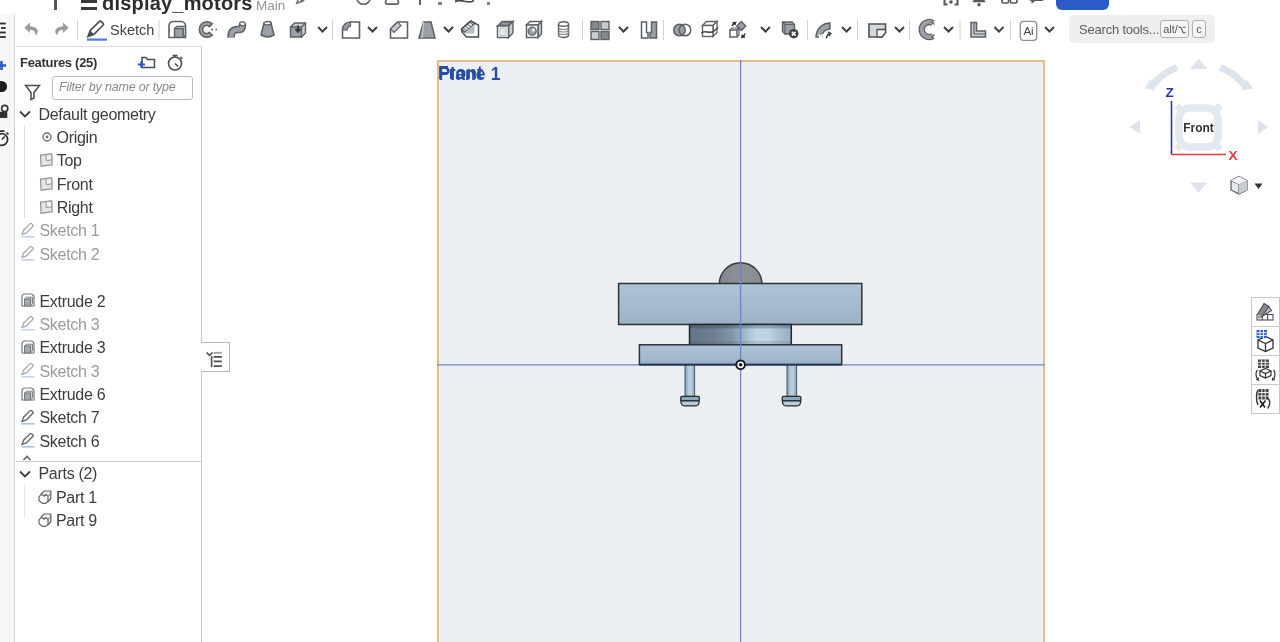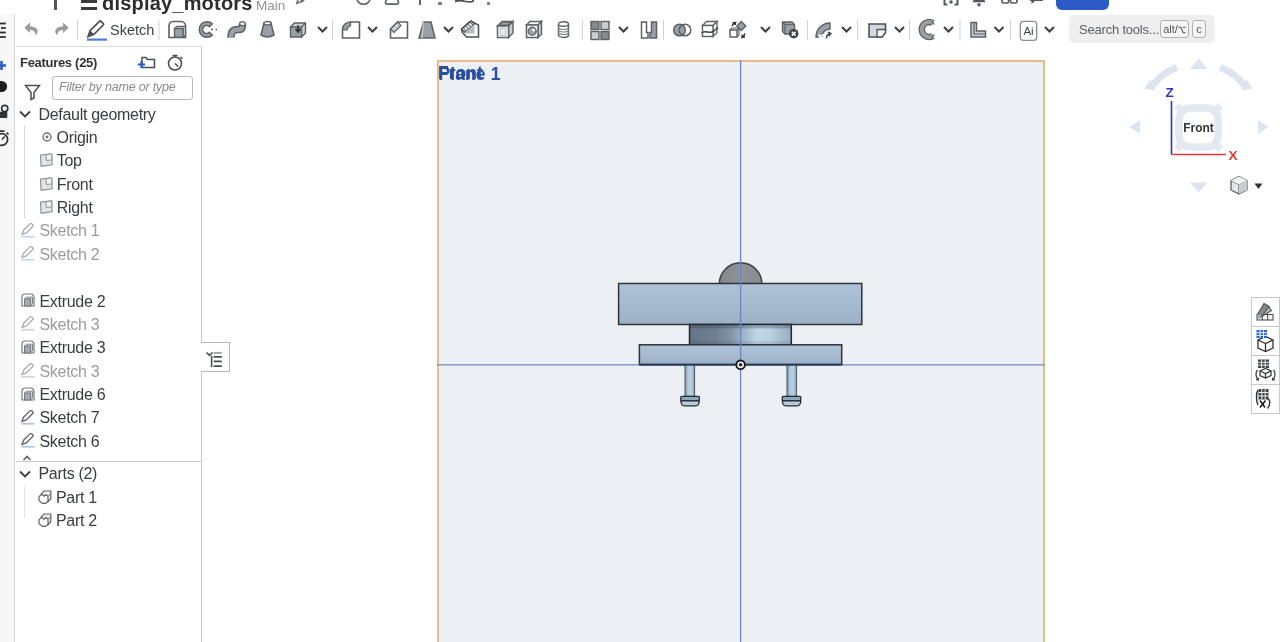--- a/index.html
+++ b/index.html
@@ -479,21 +479,21 @@
   <div class="row" style="top:438px">
       <svg class="abs" style="left:22px;top:5px" width="14" height="14">
         <use href="#partic"></use>
       </svg>
       <span class="lbl" style="left:40.5px">Part 1</span>
     </div>
   <div class="row" style="top:461.4px">
       <svg class="abs" style="left:22px;top:5px" width="14" height="14">
         <use href="#partic"></use>
       </svg>
-      <span class="lbl" style="left:40.5px">Part 2</span>
+      <span class="lbl" style="left:40.5px">Part 9</span>
     </div>
 </div>
 <div id="flyout">
   <svg width="27" height="28" viewBox="0 0 27 28">
     <path d="M5.5 9.5 l3 2.8 3-2.8" fill="none" stroke="#4a4e52" stroke-width="1.6"></path>
     <path d="M10.6 13 V24" stroke="#4a4e52" stroke-width="1.6"></path>
     <g stroke-width="1.8">
         <path d="M12.6 9.8 h8.2" stroke="#9aa0a6"></path>
         <path d="M12.6 13.8 h8.2 M12.6 18.4 h8.2 M12.6 23.2 h8.2" stroke="#4a4e52"></path>
       </g>

